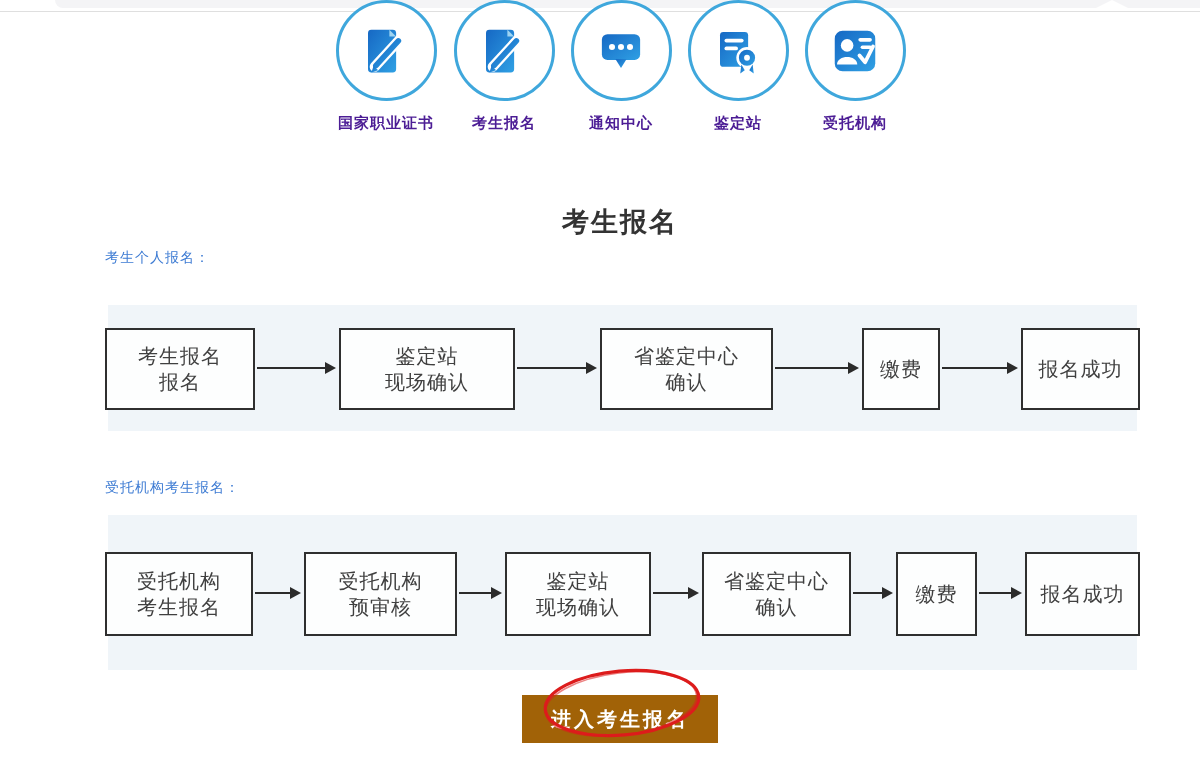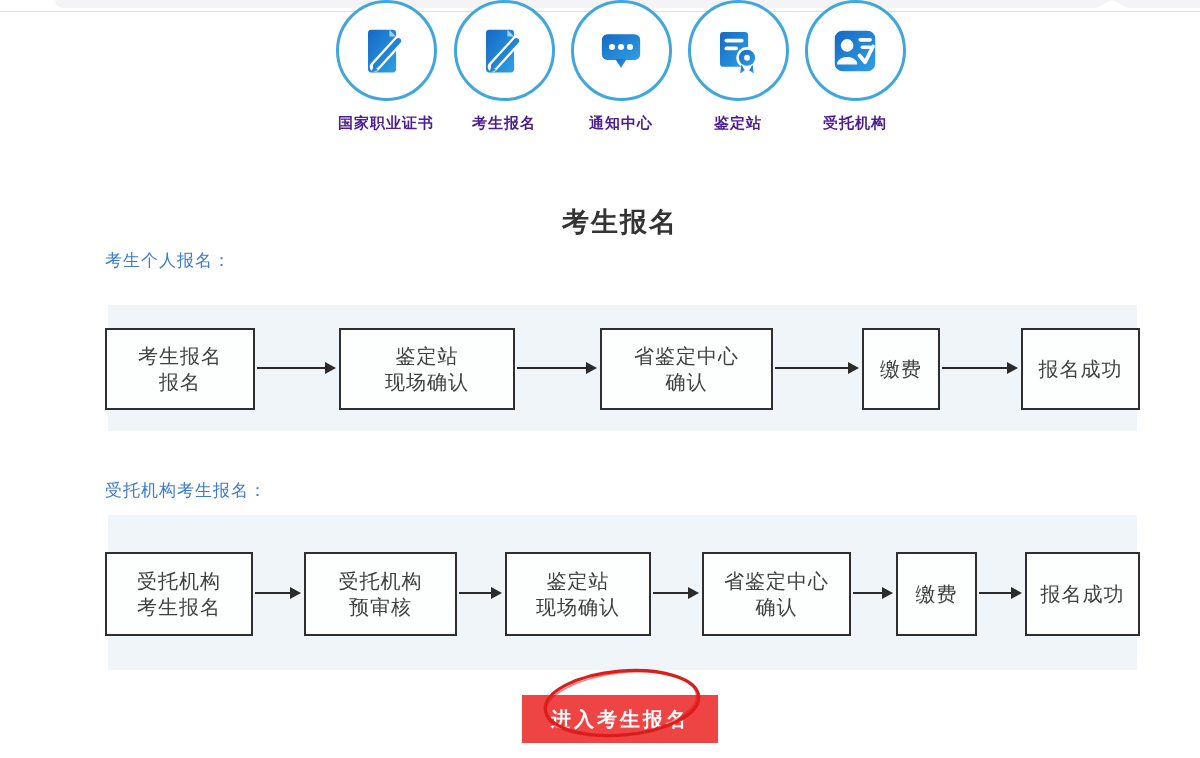--- a/index.html
+++ b/index.html
@@ -14,21 +14,21 @@
   .top-notch{position:absolute;top:0;left:1096px;width:0;height:0;border-left:16px solid transparent;border-right:16px solid transparent;border-bottom:8px solid #ffffff;}
   .top-divider{position:absolute;top:11px;left:0;width:100%;height:1px;background:#dfdfdf;}
 
   
   .nav-item{position:absolute;top:0;width:116px;text-align:center;cursor:pointer;}
   .nav-circle{width:101px;height:101px;border:3px solid #3fa7dc;border-radius:50%;background:#fff;margin:0 auto;display:flex;align-items:center;justify-content:center;}
   .nav-label{display:block;margin-top:13px;font-size:15px;font-weight:700;color:#4c1d95;letter-spacing:1px;}
 
   
   .page-title{position:absolute;top:186px;left:40px;width:1160px;text-align:center;font-size:27px;font-weight:700;color:#333;letter-spacing:2px;}
-  .section-label{position:absolute;left:105px;font-size:17px;color:#3d7bd3;letter-spacing:1px;}
+  .section-label{position:absolute;left:105px;font-size:14px;color:#3d7bd3;letter-spacing:1px;}
   .section-label.s1{top:249px;}
   .section-label.s2{top:479px;}
 
   
   .band{position:absolute;left:108px;width:1029px;background:#f0f5f9;}
   .band.b1{top:305px;height:126px;}
   .band.b2{top:515px;height:155px;}
 
   
   .box{
@@ -41,21 +41,21 @@
 
   
   .arrow{position:absolute;height:2px;background:#2b2b2b;}
   .arrow::after{content:"";position:absolute;right:-11px;top:-5px;width:0;height:0;
     border-top:6px solid transparent;border-bottom:6px solid transparent;border-left:11px solid #2b2b2b;}
   .row1 .arrow{top:367px;}
   .row2 .arrow{top:592px;}
 
   
   .cta-button{
-    position:absolute;left:522px;top:695px;width:196px;height:48px;background:#ef4444;border:none;
+    position:absolute;left:522px;top:695px;width:196px;height:48px;background:#a16207;border:none;
     color:#fff;font-size:20px;font-weight:700;letter-spacing:3px;cursor:pointer;
     display:flex;align-items:center;justify-content:center;font-family:inherit;
   }
   .annotation-svg{position:absolute;left:533px;top:661px;pointer-events:none;}
 
   .icon-svg{width:54px;height:54px;display:block;}
 </style>
 </head>
 <body>
 

